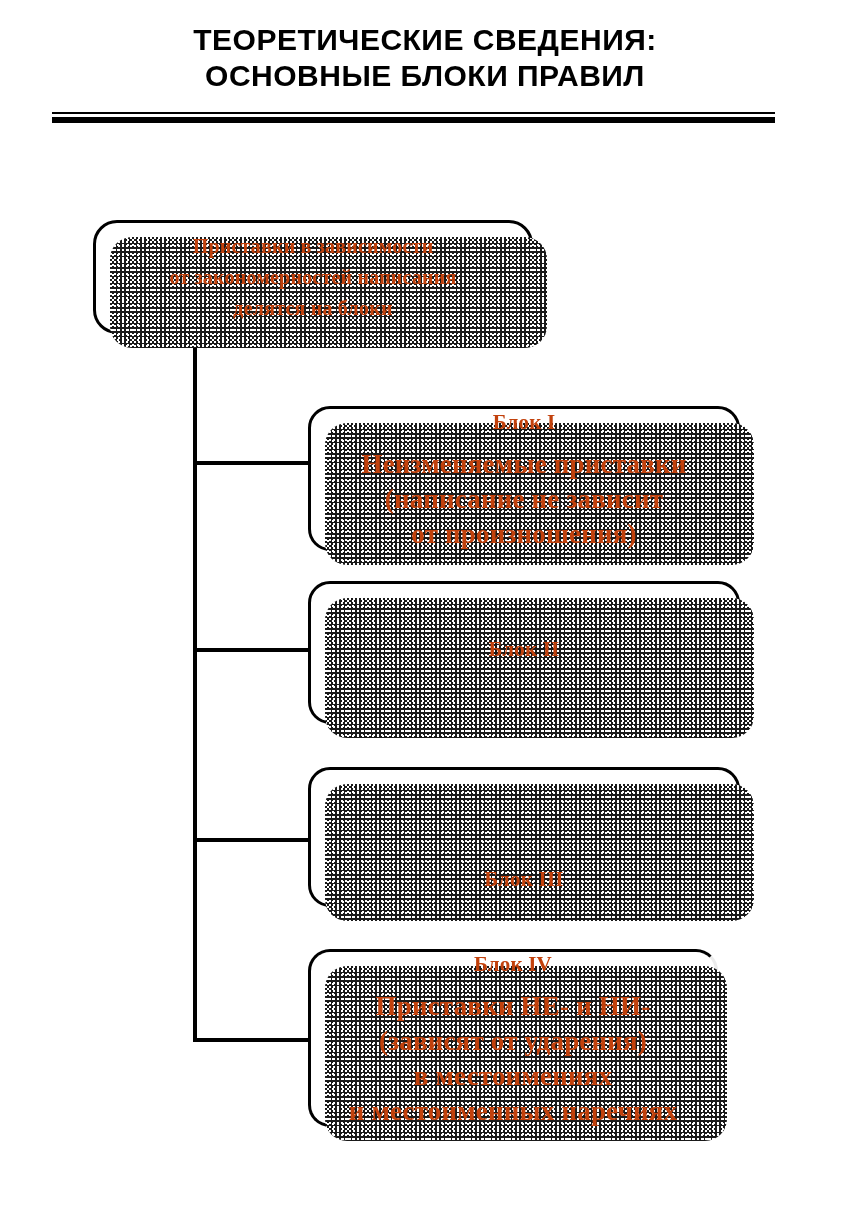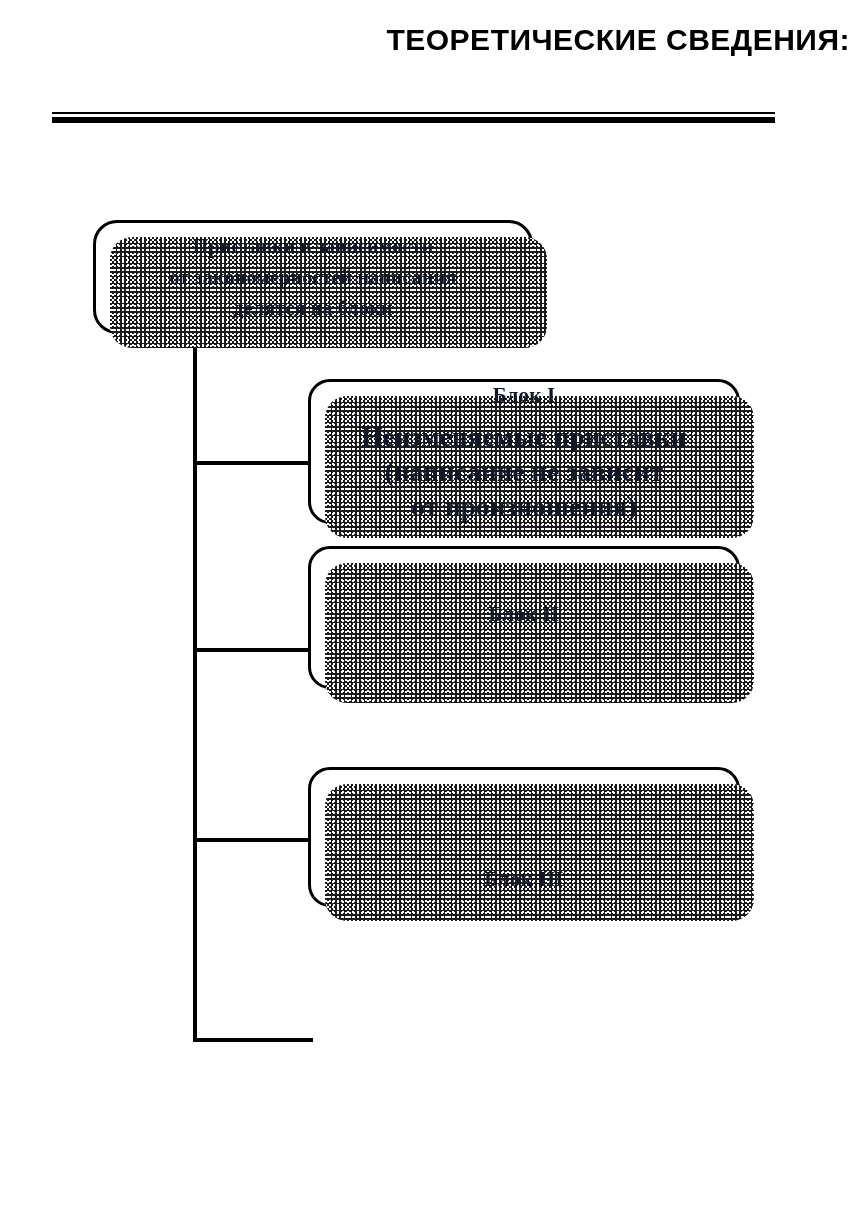--- a/index.html
+++ b/index.html
@@ -21,21 +21,21 @@
     background: #ffffff;
     overflow: hidden;
   }
 
   
   .header {
     position: absolute;
     left: 0;
     top: 22px;
     width: 850px;
-    text-align: right;
+    text-align: center;
   }
   .header-line {
     font-family: "Liberation Sans", "DejaVu Sans", sans-serif;
     font-weight: bold;
     font-size: 30px;
     line-height: 36px;
     letter-spacing: 0.5px;
     color: #000000;
     white-space: nowrap;
   }
@@ -101,21 +101,21 @@
     background-image:
       radial-gradient(circle at 1px 1px, #ffffff 1px, transparent 1.3px),
       radial-gradient(circle at 3px 3px, #ffffff 0.8px, transparent 1.1px);
     background-size: 4px 4px, 5px 5px;
     z-index: -1;
     pointer-events: none;
   }
   .node .txt {
     text-align: center;
     font-weight: bold;
-    color: #0f172a;
+    color: #c2410c;
   }
 
   
   #node-root {
     left: 93px;
     top: 220px;
     width: 440px;
     height: 114px;
     border-radius: 24px;
   }
@@ -133,33 +133,34 @@
     font-size: 27px;
     line-height: 35px;
     letter-spacing: 0.2px;
   }
   .block .title {
     font-size: 21px;
     line-height: 34px;
     margin-bottom: 8px;
   }
 
-  #node-block-1 { top: 379px;  width: 432px; height: 145px; }
-  #node-block-2 { top: 546px;  width: 432px; height: 143px; }
+  #node-block-1 { top: 406px;  width: 432px; height: 145px; }
+  #node-block-2 { top: 581px;  width: 432px; height: 143px; }
   #node-block-3 { top: 767px;  width: 432px; height: 140px; justify-content: flex-end; }
   #node-block-4 { top: 949px;  width: 410px; height: 178px; border-right-color: rgba(0,0,0,0.08); }
   #node-block-4 .shadow { right: -12px; }
 </style>
 </head>
 <body>
 
 <div id="page">
 
   <div class="header">
     <div class="header-line">ТЕОРЕТИЧЕСКИЕ СВЕДЕНИЯ:</div>
+    <div class="header-line">ОСНОВНЫЕ БЛОКИ ПРАВИЛ</div>
   </div>
   <div class="rule-thin"></div>
   <div class="rule-thick"></div>
 
   <div class="trunk"></div>
   <div class="branch b1"></div>
   <div class="branch b2"></div>
   <div class="branch b3"></div>
   <div class="branch b4"></div>
 
@@ -177,14 +178,19 @@
   <div class="node block" id="node-block-2">
     <div class="shadow"></div>
     <div class="txt title">Блок II</div>
   </div>
 
   <div class="node block" id="node-block-3">
     <div class="shadow"></div>
     <div class="txt title">Блок III</div>
   </div>
 
+  <div class="node block" id="node-block-4">
+    <div class="shadow"></div>
+    <div class="txt title">Блок IV</div>
+    <div class="txt">Приставки НЕ- и НИ-<br>(зависят от ударения)<br>в местоимениях<br>и местоименных наречиях</div>
+  </div>
 
 </div>
 
 </body></html>

